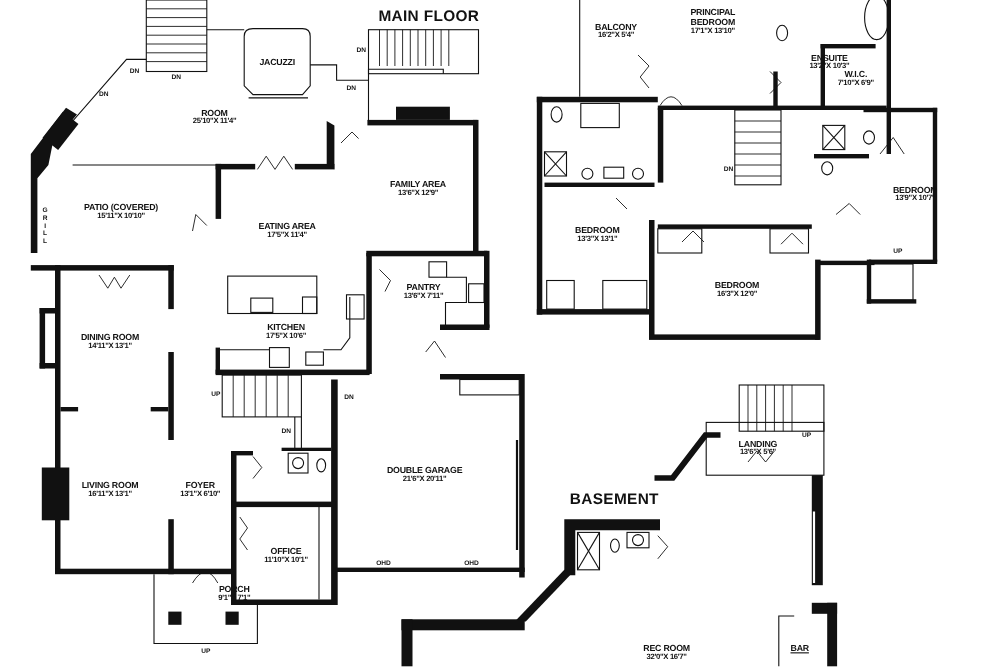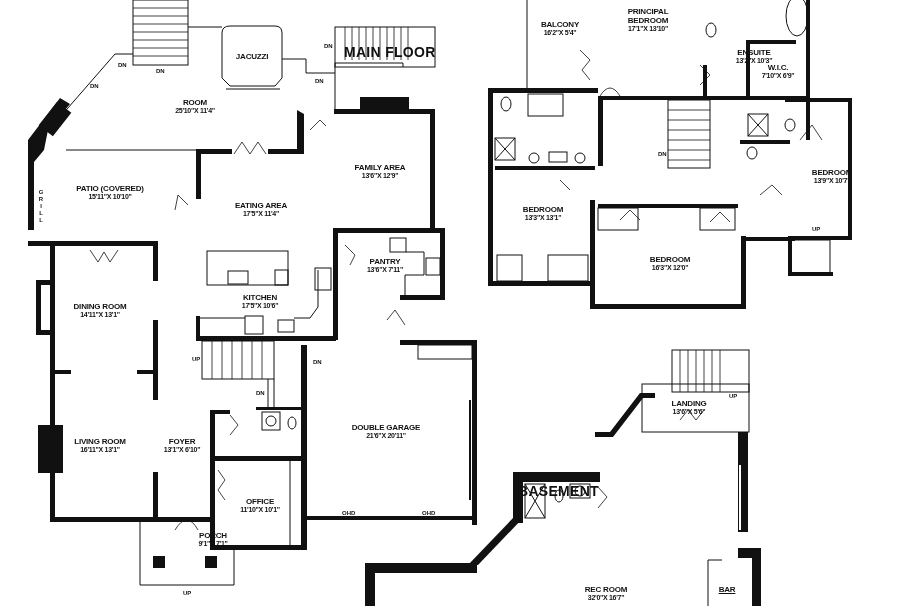--- a/index.html
+++ b/index.html
@@ -1,21 +1,21 @@
 <!DOCTYPE html>
 <html><head>
 <meta charset="utf-8">
 <style>
   html,body{margin:0;padding:0;background:#ffffff;}
   body{width:910px;height:606px;position:relative;overflow:hidden;font-family:"Liberation Sans",sans-serif;}
   svg{position:absolute;left:0;top:0;}
   .lbl{position:absolute;text-align:center;color:#111;font-family:"Liberation Sans",sans-serif;font-weight:bold;line-height:1.15;white-space:nowrap;transform:translateX(-50%);}
   .lbl .n{font-size:8px;letter-spacing:-0.2px;}
   .lbl .d{font-size:7px;letter-spacing:-0.3px;}
-  .floor-title{position:absolute;font-family:"Liberation Sans",sans-serif;font-weight:bold;font-size:14px;color:#111;letter-spacing:0.3px;margin-top:38px;}
+  .floor-title{position:absolute;font-family:"Liberation Sans",sans-serif;font-weight:bold;font-size:14px;color:#111;letter-spacing:0.3px;}
   .tag{position:absolute;font-family:"Liberation Sans",sans-serif;font-weight:bold;font-size:6px;color:#111;}
   .grill{position:absolute;font-family:"Liberation Sans",sans-serif;font-weight:bold;font-size:6px;color:#111;width:6px;text-align:center;line-height:7px;}
 </style>
 </head>
 <body>
 
 <svg width="910" height="606" viewBox="0 0 910 606">
   <g stroke="#111" fill="none" stroke-width="1">
 
     <rect x="133" y="0" width="55" height="65"></rect>

